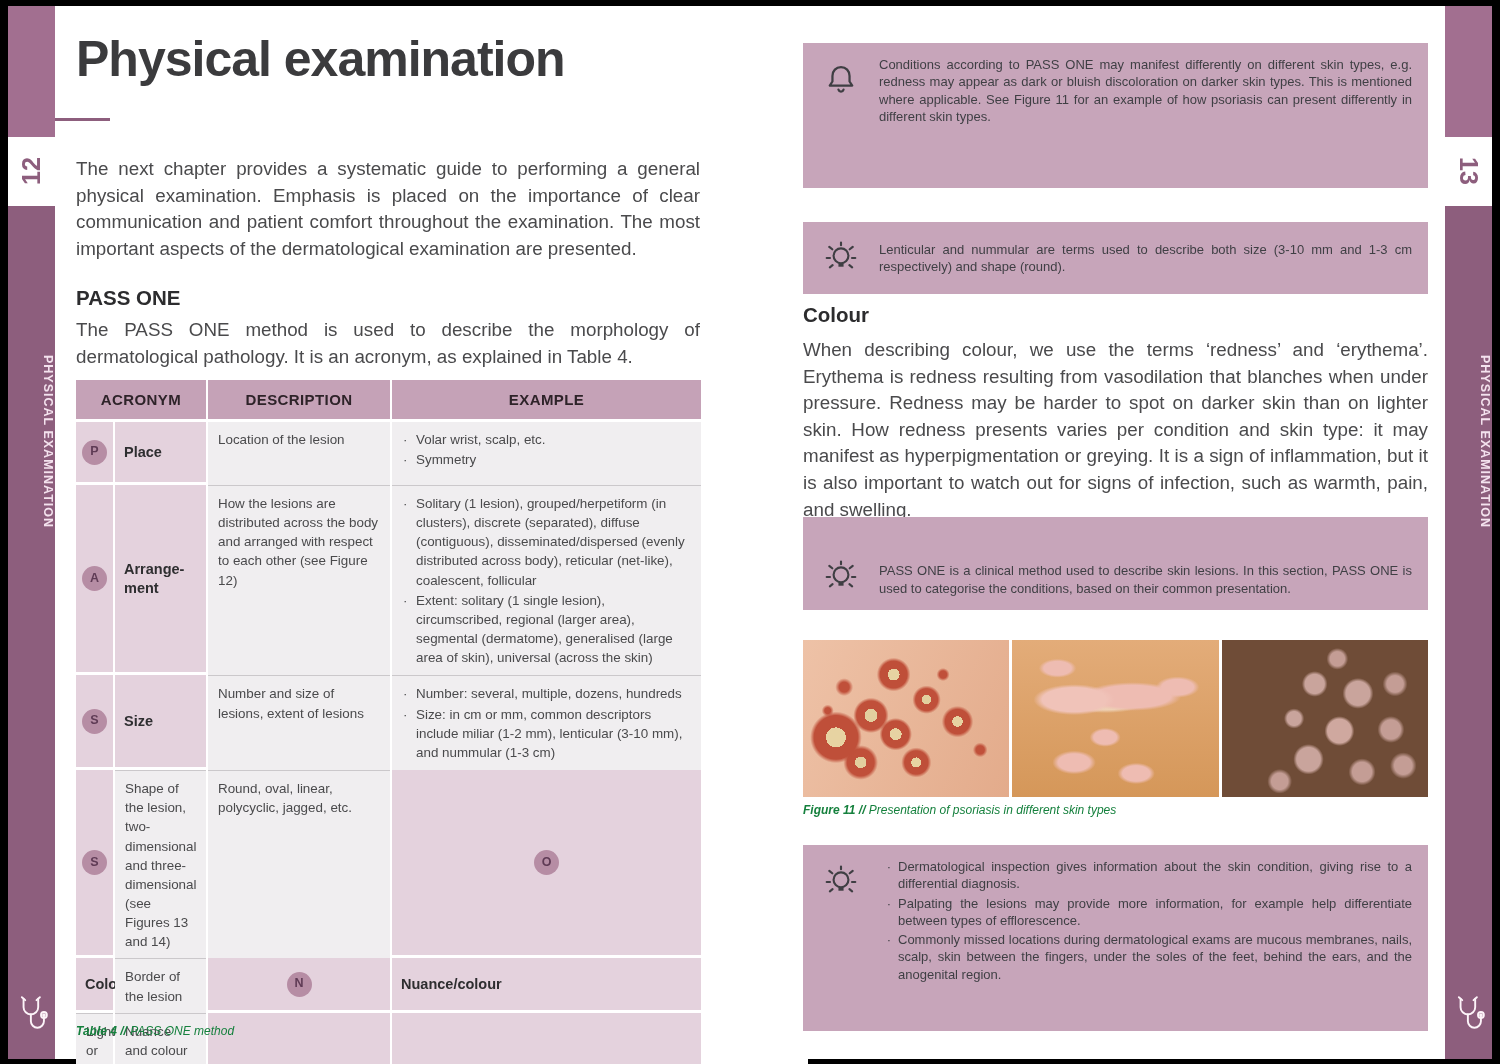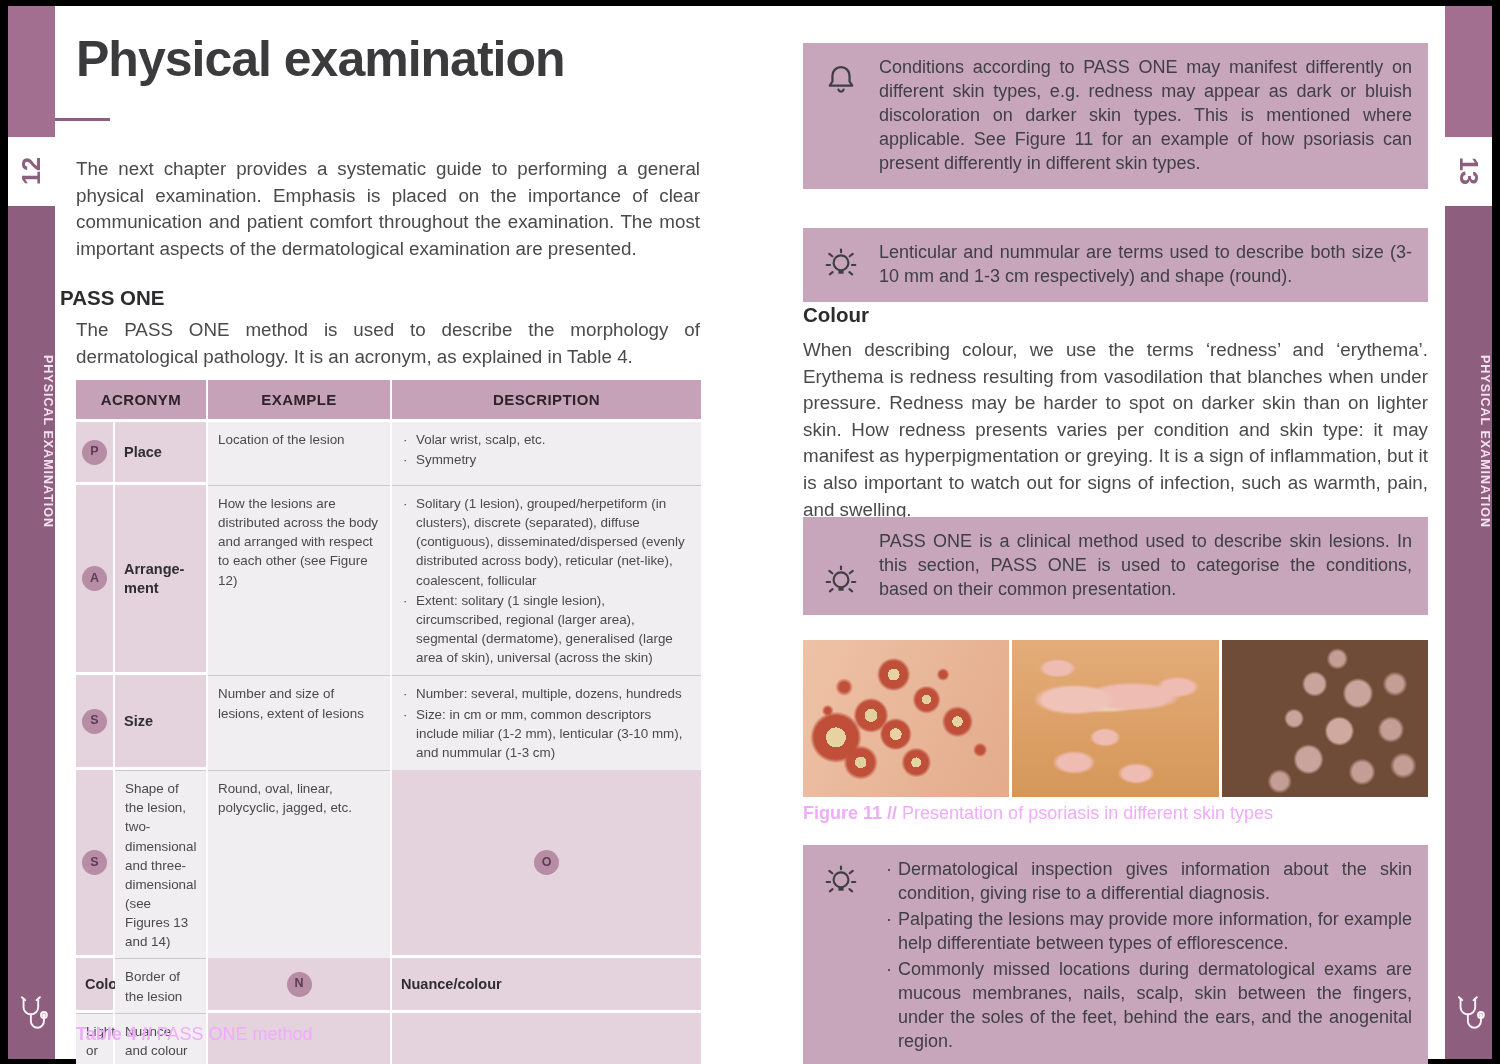--- a/index.html
+++ b/index.html
@@ -21,21 +21,21 @@
            justify-content:center;writing-mode:vertical-rl;color:#f4e2ee;font-size:12.5px;
            font-weight:bold;letter-spacing:1px;white-space:nowrap;}
   .steth{position:absolute;bottom:22px;left:0;width:100%;display:flex;justify-content:center;}
 
   
   .page-title{position:absolute;left:76px;top:30px;font-size:50px;font-weight:bold;
               color:#3b3b3d;letter-spacing:-1px;}
   .body-text{color:#4a4a4c;font-size:18.8px;line-height:1.41;text-align:justify;}
   .intro{position:absolute;left:76px;top:156px;width:624px;}
   .h2{position:absolute;font-size:20.5px;font-weight:bold;color:#2c2c2e;}
-  .pass-head{left:60px;top:286px;text-align:center;}
+  .pass-head{left:76px;top:286px;text-align:center;}
   .pass-body{position:absolute;left:76px;top:317px;width:624px;}
 
   
   .ptable{position:absolute;left:76px;top:380px;width:732px;display:grid;
           grid-template-columns:37px 91px 182px 309px;column-gap:2px;background:#fff;}
   .th{background:#c5a2b7;min-height:39px;display:flex;align-items:center;justify-content:center;
       font-size:15px;font-weight:bold;color:#2e2329;letter-spacing:.4px;border-bottom:3px solid #fff;}
   .th.acr{grid-column:1/3;}
   .cell{font-size:13.4px;line-height:1.43;color:#4a4a4c;}
   .c-circ{background:#e4d2dd;display:flex;align-items:center;justify-content:center;
@@ -43,33 +43,33 @@
   .c-term{background:#e4d2dd;display:flex;align-items:center;border-bottom:3px solid #fff;
           padding-left:9px;font-size:14.5px;font-weight:bold;color:#2e2e30;line-height:1.3;}
   .c-desc,.c-ex{background:#f0eef0;padding:8px 10px 7px 10px;}
   .sep{border-top:1px solid #cbc8cb;}
   .circ{width:25px;height:25px;border-radius:50%;background:#b68da4;color:#5f3b55;
         font-size:12.5px;font-weight:bold;display:flex;align-items:center;justify-content:center;}
   .r0{min-height:60px;} .r1{min-height:164px;} .r2{min-height:82px;} .r3{min-height:70px;}
   .r4{min-height:68px;} .r5{min-height:48px;} .r6{min-height:56px;}
   .li{display:flex;margin-bottom:1px;}
   .dot{flex:0 0 13px;text-align:left;padding-left:1px;}
-  .caption{position:absolute;font-size:18px;color:#f0abfc;}
+  .caption{position:absolute;font-size:12px;color:#15803d;font-style:italic;}
   .cap-table{left:76px;top:1024px;}
   .cap-fig{left:803px;top:803px;}
   .cap-b{font-weight:bold;}
 
   
   .note{position:absolute;left:803px;width:625px;background:#c7a5ba;display:flex;
         padding:13px 16px 13px 0;box-sizing:border-box;}
   .note-icon{flex:0 0 76px;display:flex;justify-content:center;}
-  .note-text{flex:1;color:#3f3f44;font-size:18px;line-height:1.33;text-align:justify;}
+  .note-text{flex:1;color:#3f3f44;font-size:13px;line-height:1.33;text-align:justify;}
   .nb1{top:43px;min-height:145px;align-items:flex-start;}
   .nb1 .note-icon{margin-top:6px;}
-  .nb2{top:228px;min-height:72px;align-items:center;}
+  .nb2{top:222px;min-height:72px;align-items:center;}
   .nb3{top:517px;min-height:93px;align-items:flex-end;}
   .nb4{top:845px;min-height:186px;align-items:flex-start;}
   .nb4 .note-icon{margin-top:4px;}
   .note .li{margin-bottom:2px;}
   .note .dot{flex:0 0 18px;text-align:center;}
   .colour-head{left:803px;top:303px;}
   .colour-body{position:absolute;left:803px;top:337px;width:625px;line-height:1.415;}
 
   
   .figure{position:absolute;left:803px;top:640px;width:625px;height:157px;display:flex;gap:3px;}
@@ -150,22 +150,22 @@
     </div>
   </div>
 
   <div class="page-title">Physical examination</div>
   <div class="intro body-text">The next chapter provides a systematic guide to performing a general physical examination. Emphasis is placed on the importance of clear communication and patient comfort throughout the examination. The most important aspects of the dermatological examination are presented.</div>
   <div class="h2 pass-head">PASS ONE</div>
   <div class="pass-body body-text">The PASS ONE method is used to describe the morphology of dermatological pathology. It is an acronym, as explained in Table 4.</div>
 
   <div class="ptable">
     <div class="th acr">ACRONYM</div>
+    <div class="th">DESCRIPTION</div>
     <div class="th">EXAMPLE</div>
-    <div class="th">DESCRIPTION</div>
 
     <div class="cell c-circ r0">
         <span class="circ">P</span>
       </div>
     <div class="cell c-term">
         <span>Place</span>
       </div>
     <div class="cell c-desc">Location of the lesion</div>
     <div class="cell c-ex">
         <div class="li">

